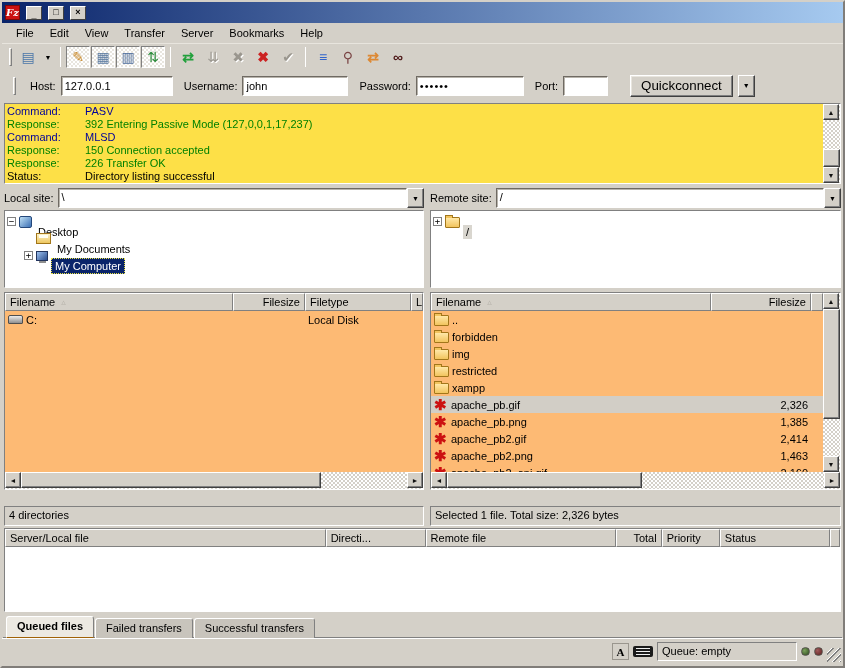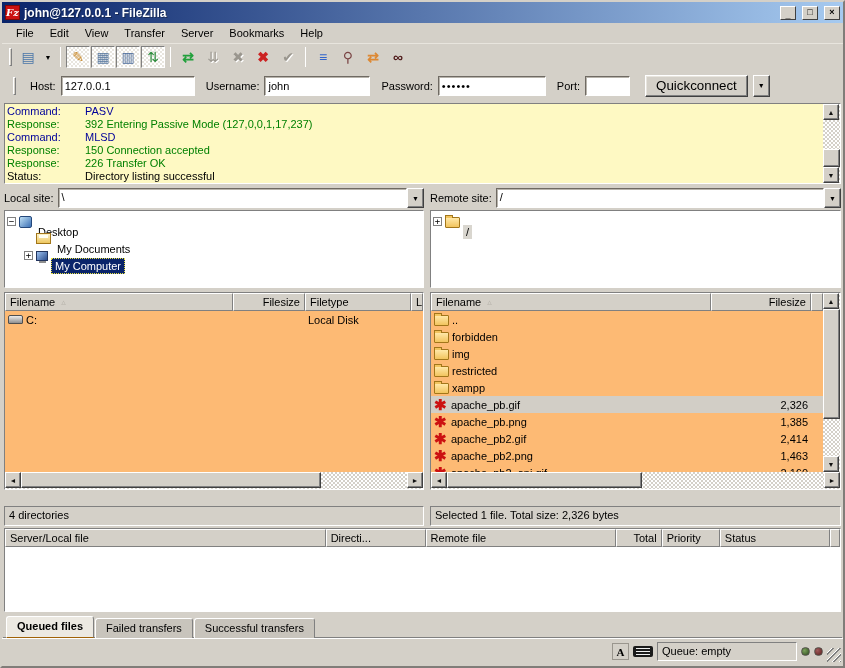--- a/index.html
+++ b/index.html
@@ -64,21 +64,21 @@
   .qfield { height:20px; font-family:"Liberation Sans",sans-serif; font-size:11px; padding:2px 3px; }
   input.qfield { outline:none; }
   .qc-btn { height:22px; padding:2px 10px; background:#d4d0c8; border:1px solid;
             border-color:#fff #404040 #404040 #fff; box-shadow: inset -1px -1px 0 #808080, inset 1px 1px 0 #e8e5de; }
   .qc-drop { width:17px; height:22px; background:#d4d0c8; border:1px solid;
              border-color:#fff #404040 #404040 #fff; box-shadow: inset -1px -1px 0 #808080;
              display:flex; align-items:center; justify-content:center; font-size:7px; }
 
   
   .logwrap { height:85px; padding:2px; }
-  .logpane { height:100%; background:#fef9c3; border:1px solid; border-color:#808080 #fff #fff #808080;
+  .logpane { height:100%; background:#fde047; border:1px solid; border-color:#808080 #fff #fff #808080;
              display:flex; }
   .logbody { flex:1; padding:1px 0 0 2px; overflow:hidden; }
   .logline { display:flex; height:13px; line-height:13px; white-space:nowrap; }
   .logline .llabel { width:78px; flex:none; }
   .logline.command { color:#00009a; }
   .logline.response { color:#008000; }
   .logline.status { color:#000; }
 
   
   .vscroll { width:17px; flex:none; display:flex; flex-direction:column;
@@ -180,21 +180,20 @@
   .led.green { background:radial-gradient(circle at 35% 35%, #7aa05a, #2d4a1e); }
   .led.red { background:radial-gradient(circle at 35% 35%, #a05a5a, #5a1e1e); }
   .grip { width:14px; height:14px; align-self:flex-end;
           background:repeating-linear-gradient(135deg, transparent 0 3px, #fff 3px 4px, #808080 4px 5px); }
 </style>
 </head>
 <body>
 
 <div class="titlebar">
   <div class="app-icon">Fz</div>
-  <div class="title-text">john@127.0.0.1 - FileZilla</div>
   <div class="winbtn min">
       <span>_</span>
     </div>
   <div class="winbtn">
       <span>□</span>
     </div>
   <div class="winbtn">
       <span>×</span>
     </div>
 </div>
@@ -257,28 +256,28 @@
       <span class="glyph g-sync">⇄</span>
     </div>
   <div class="tbtn">
       <span class="glyph g-find">∞</span>
     </div>
 </div>
 
 <div class="quickbar">
   <div class="tb-grip"></div>
   <span class="qlabel">Host:</span>
-  <input class="qfield field" style="width: 134px;" value="127.0.0.1">
+  <input class="qfield field" style="width: 112px;" value="127.0.0.1">
   <span class="qlabel">Username:</span>
   <input class="qfield field" style="width: 106px;" value="john">
   <span class="qlabel">Password:</span>
   <input class="qfield field" style="width: 108px; letter-spacing: 1px;" value="••••••">
   <span class="qlabel">Port:</span>
   <input class="qfield field" style="width: 45px;" value="">
-  <button class="qc-btn" style="margin-left:10px">Quickconnect</button>
+  <button class="qc-btn" style="margin-left:17px">Quickconnect</button>
   <div class="qc-drop">
       <span>▼</span>
     </div>
 </div>
 
 <div class="logwrap">
   <div class="logpane">
     <div class="logbody">
       <div class="logline command">
           <span class="llabel">Command:</span>

